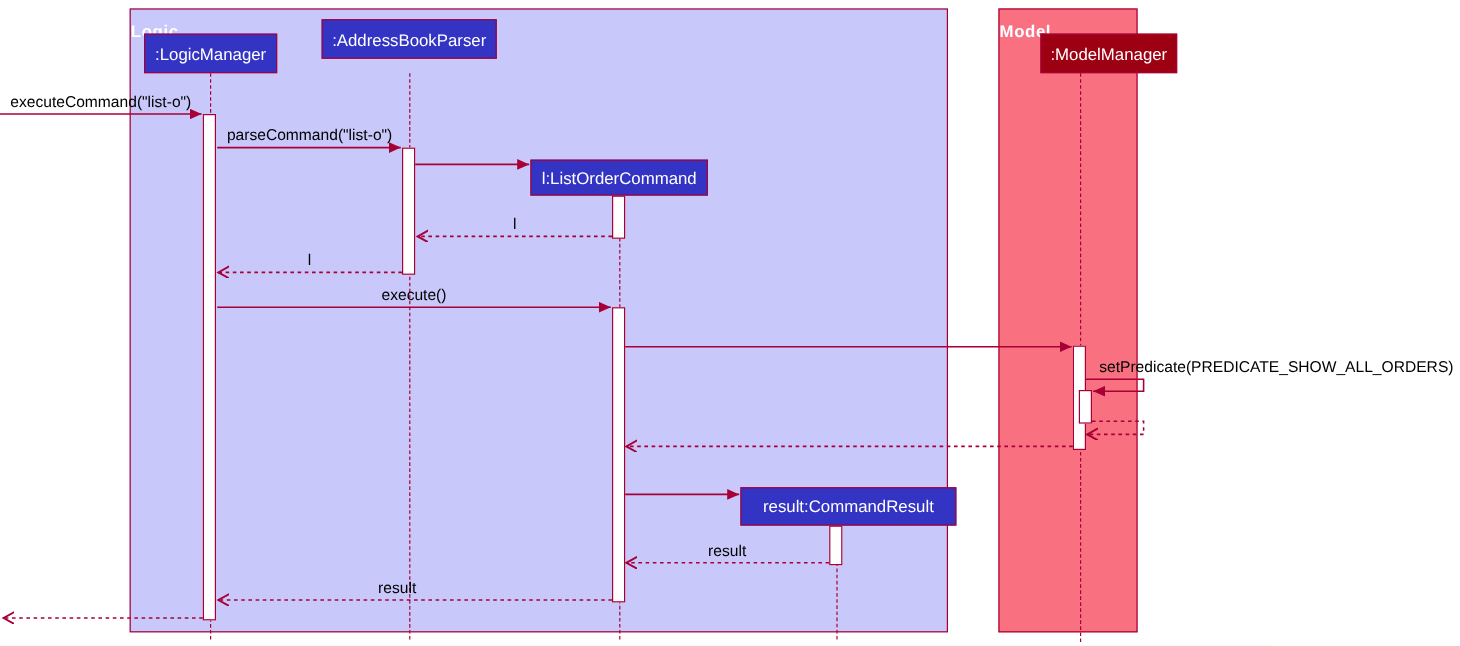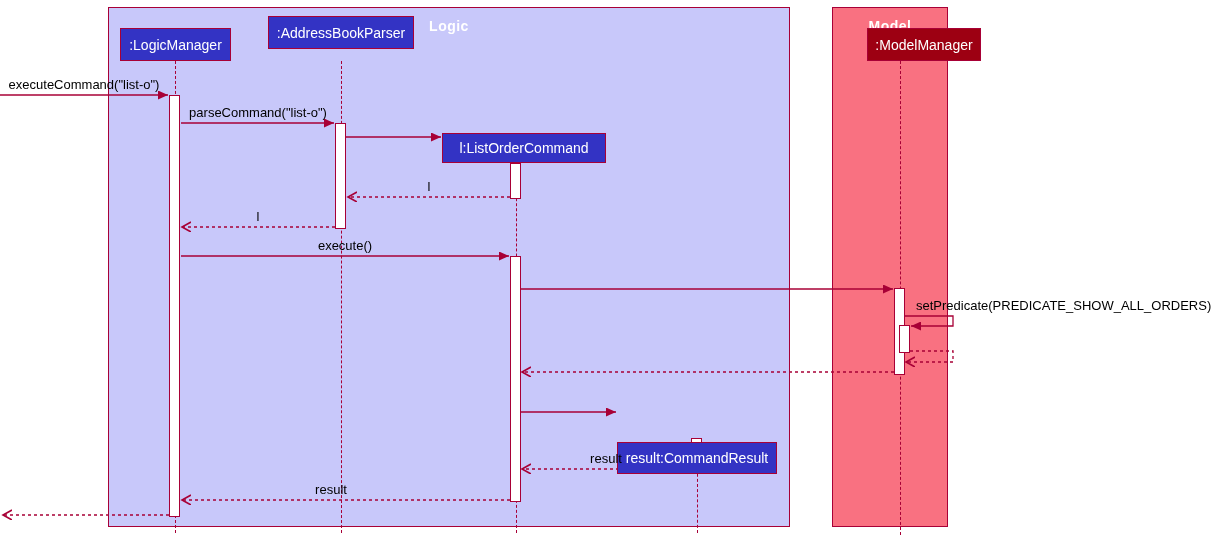--- a/index.html
+++ b/index.html
@@ -13,21 +13,21 @@
   }
   html,body{margin:0;padding:0;background:#FFFFFF;}
   .canvas{
     position:relative;width:1217px;height:538px;overflow:hidden;
     font-family:"Liberation Sans", sans-serif;background:#FFFFFF;
   }
   .frame{position:absolute;border:1.5px solid var(--line);box-sizing:border-box;}
   .frame.logic{left:108px;top:7px;width:682px;height:520px;background:var(--logic-fill);}
   .frame.model{left:832px;top:7px;width:116px;height:520px;background:var(--model-fill);}
   .frame-title{
-    position:absolute;top:10px;width:100%;text-align:center;
+    position:absolute;top:10px;width:100%;text-align:left;
     color:#FFFFFF;font-size:14px;font-weight:bold;letter-spacing:.5px;
   }
   .lifeline{position:absolute;width:0;border-left:1px dashed var(--line);}
   .ll-lm{left:175px;top:61px;height:472px;}
   .ll-abp{left:341px;top:61px;height:472px;}
   .ll-lo{left:516px;top:163px;height:370px;}
   .ll-cr{left:697px;top:438px;height:95px;}
   .ll-mm{left:900px;top:61px;height:474px;}
   .activation{
     position:absolute;width:9px;background:#FFFFFF;
@@ -42,22 +42,22 @@
   .act-cr{left:691px;top:438px;height:31px;}
   .participant{
     position:absolute;display:flex;align-items:center;justify-content:center;
     border:1.7px solid var(--line);box-sizing:border-box;
     color:var(--box-text);font-size:14px;white-space:nowrap;
   }
   .pt-logic{background:var(--logic-box);}
   .pt-model{background:var(--model-box);}
   .pt-lm{left:120px;top:28px;width:111px;height:33px;}
   .pt-abp{left:268px;top:16px;width:146px;height:33px;}
-  .pt-lo{left:442px;top:133px;width:164px;height:30px;}
-  .pt-cr{left:617px;top:406px;width:160px;height:32px;margin-top:36px;}
+  .pt-lo{left:442px;top:133px;width:148px;height:30px;}
+  .pt-cr{left:617px;top:406px;width:180px;height:32px;}
   .pt-mm{left:843px;top:28px;width:114px;height:33px;margin-left:24px;}
   .wires{position:absolute;left:0;top:0;pointer-events:none;}
   .wire{stroke:var(--line);stroke-width:1.3;fill:none;}
   .wire.dashed{stroke-dasharray:3 3;}
   .mk-fill{fill:var(--line);}
   .mk-open{fill:none;stroke:var(--line);stroke-width:1.6;}
   .msg{
     position:absolute;color:var(--msg-text);font-size:13px;white-space:nowrap;
     transform:translateX(-50%);
   }

